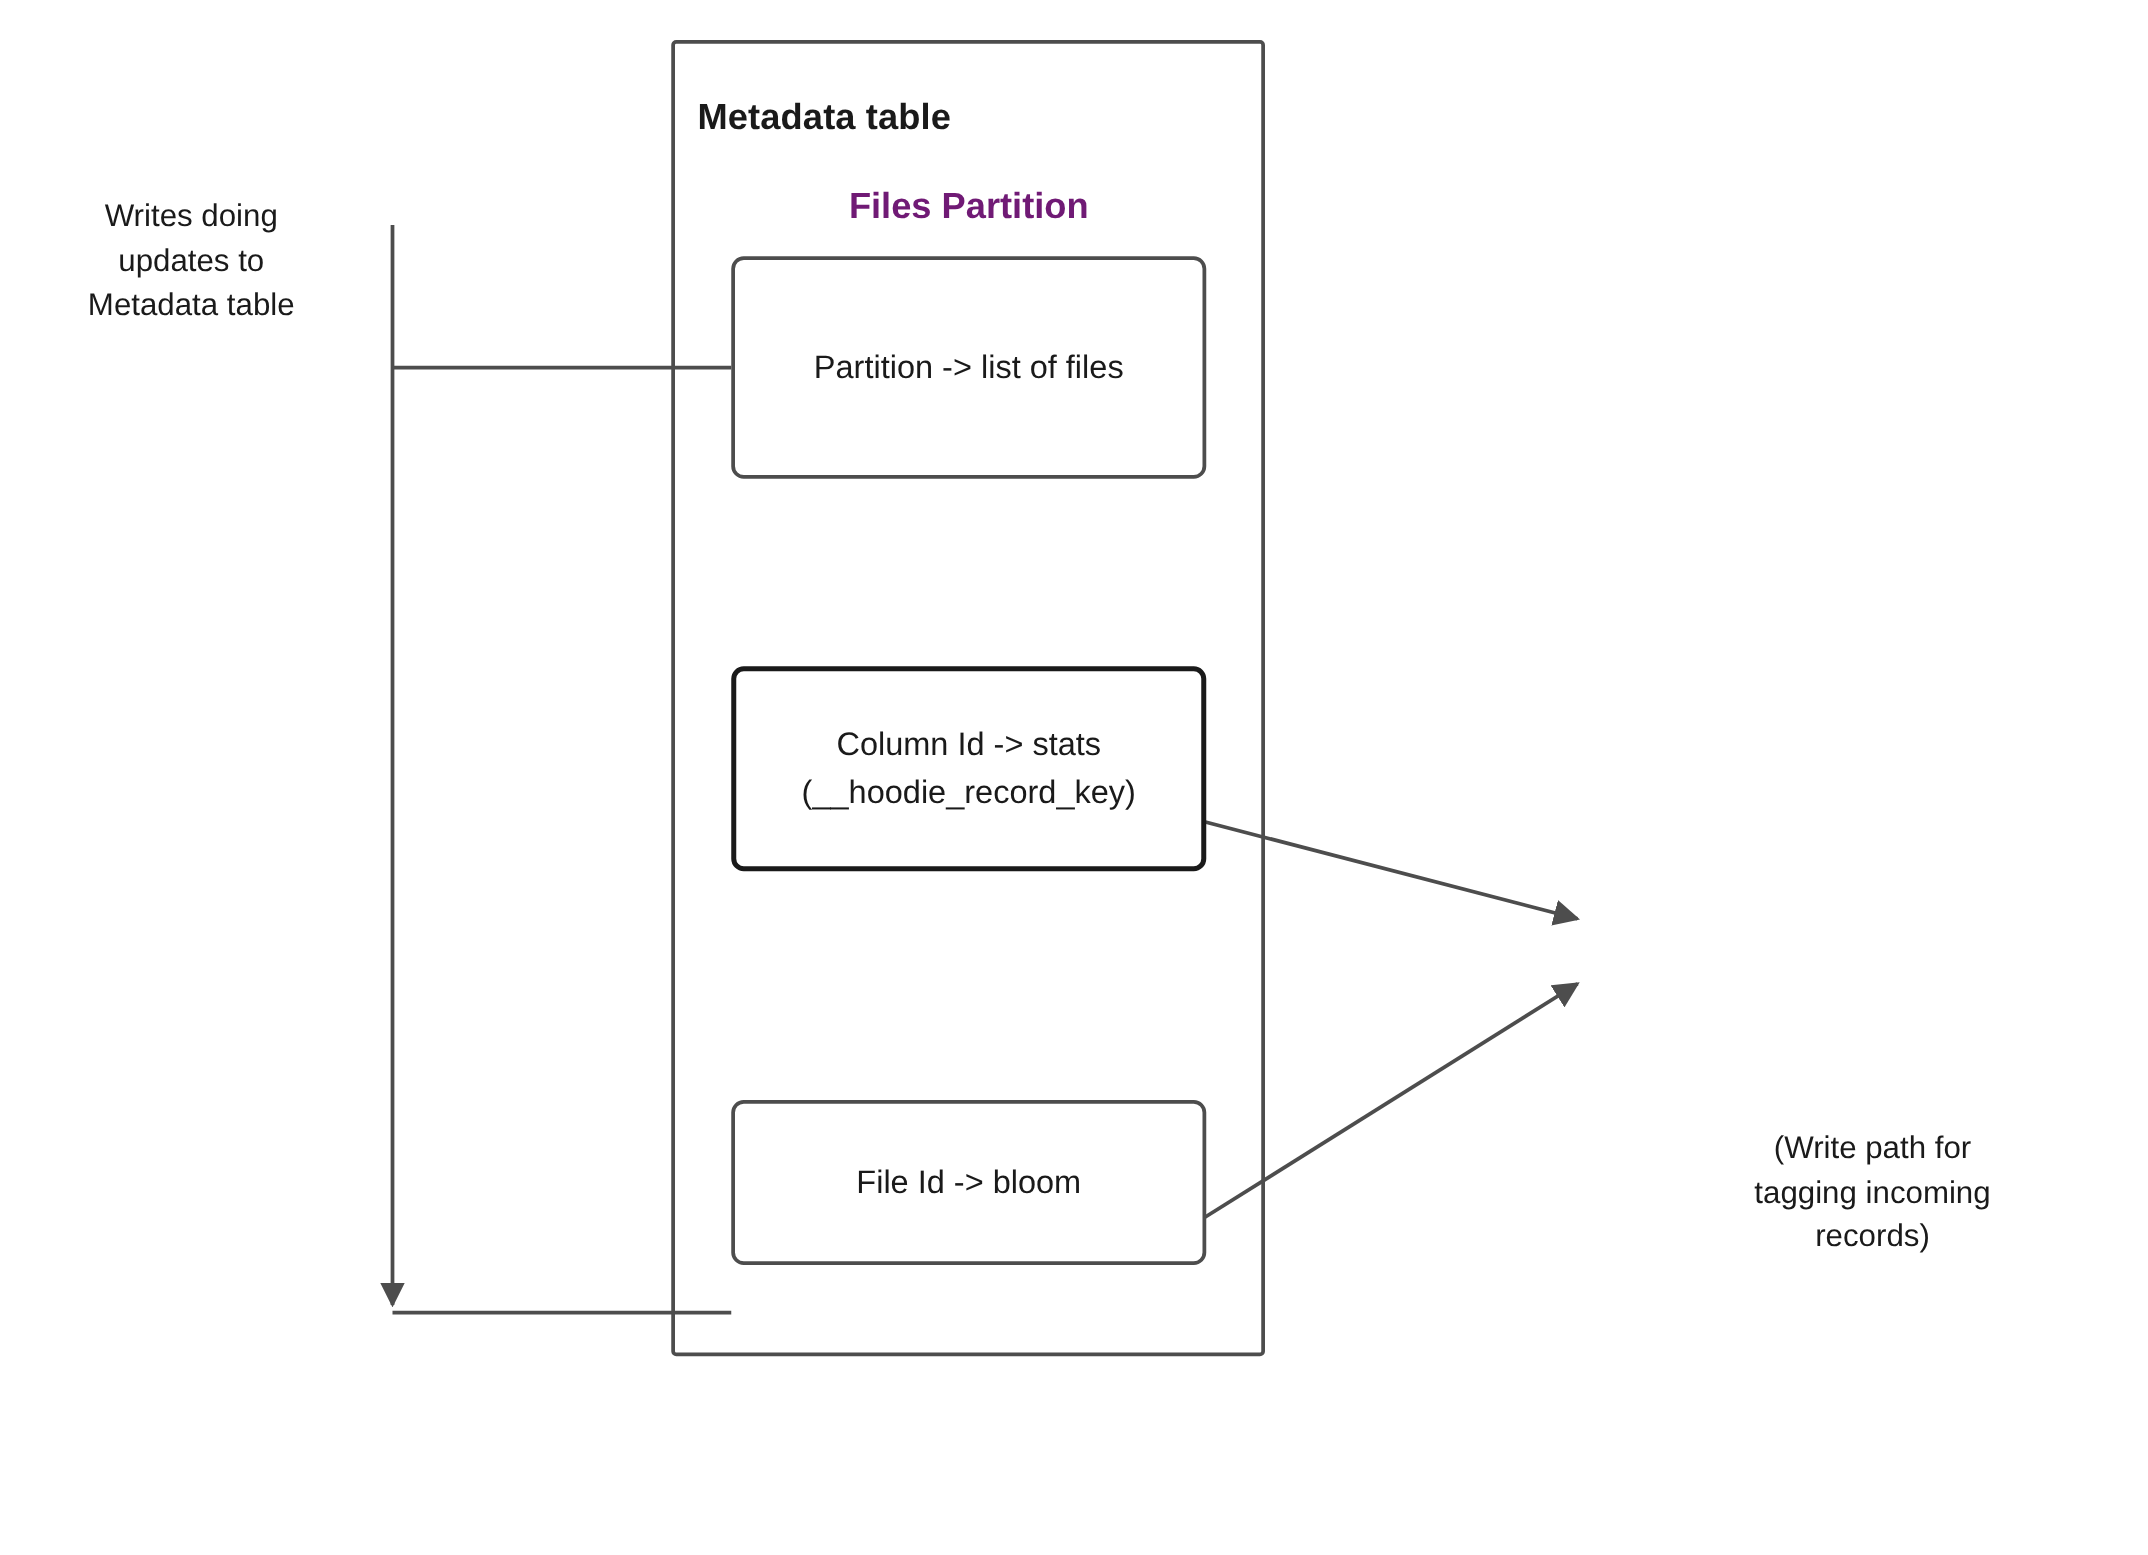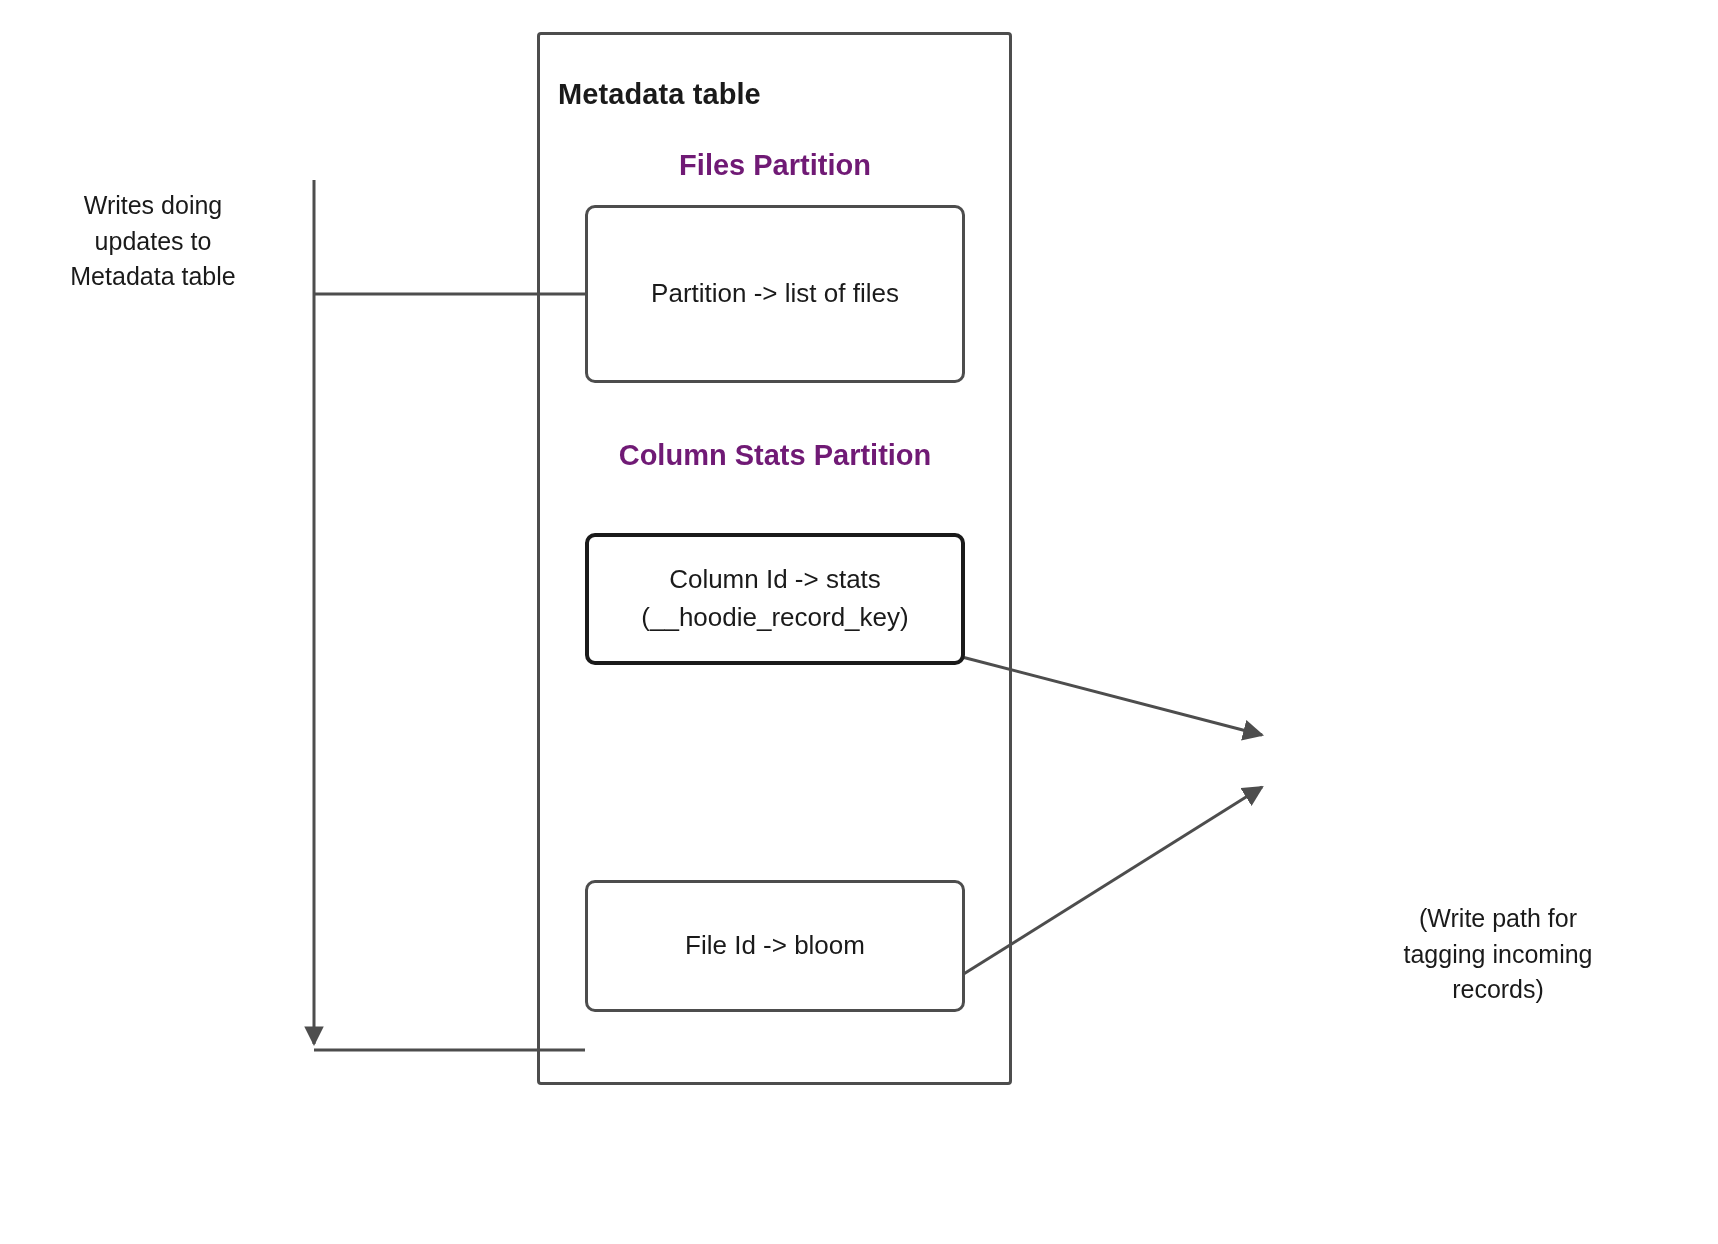--- a/index.html
+++ b/index.html
@@ -76,21 +76,21 @@
     background: #ffffff;
     display: flex;
     align-items: center;
     justify-content: center;
   }
   .partition-box.emphasis {
     border-color: #1a1a1a;
     border-width: 4px;
   }
   #box-files    { top: 205px; height: 178px; justify-content: center; }
-  #box-colstats { top: 533px; height: 132px; border-radius: 10px; }
+  #box-colstats { top: 533px; height: 164px; border-radius: 10px; }
   #box-bloom    { top: 880px; height: 132px; }
 
   .box-label {
     text-align: center;
     font-size: 26px;
     color: #1a1a1a;
     line-height: 1.45;
     white-space: pre-line;
     padding: 0 10px;
   }
@@ -101,21 +101,20 @@
     text-align: center;
     color: #1a1a1a;
   }
   #note-writes {
     left: 8px;
     top: 156px;
     width: 290px;
     font-size: 25px;
     line-height: 1.42;
     white-space: pre-line;
-    margin-top: 32px;
   }
   #label-metadata-index {
     left: 1288px;
     top: 813px;
     width: 420px;
     font-size: 29px;
     font-weight: bold;
     white-space: nowrap;
   }
   #note-metadata-index {
@@ -159,22 +158,20 @@
 
   <div class="metadata-table"></div>
 
   <div class="metadata-table-title">Metadata table</div>
 
   <div class="section-heading" id="heading-files">Files Partition</div>
   <div class="partition-box" id="box-files">
     <span class="box-label">Partition -&gt; list of files</span>
   </div>
 
-  <div class="section-heading" id="heading-colstats">Column Stats
-Partition</div>
   <div class="partition-box emphasis" id="box-colstats">
     <span class="box-label">Column Id  -&gt; stats
 (__hoodie_record_key)</span>
   </div>
 
   <div class="partition-box" id="box-bloom">
     <span class="box-label">File Id -&gt; bloom</span>
   </div>
 
   <div class="note" id="note-metadata-index">(Write path for

